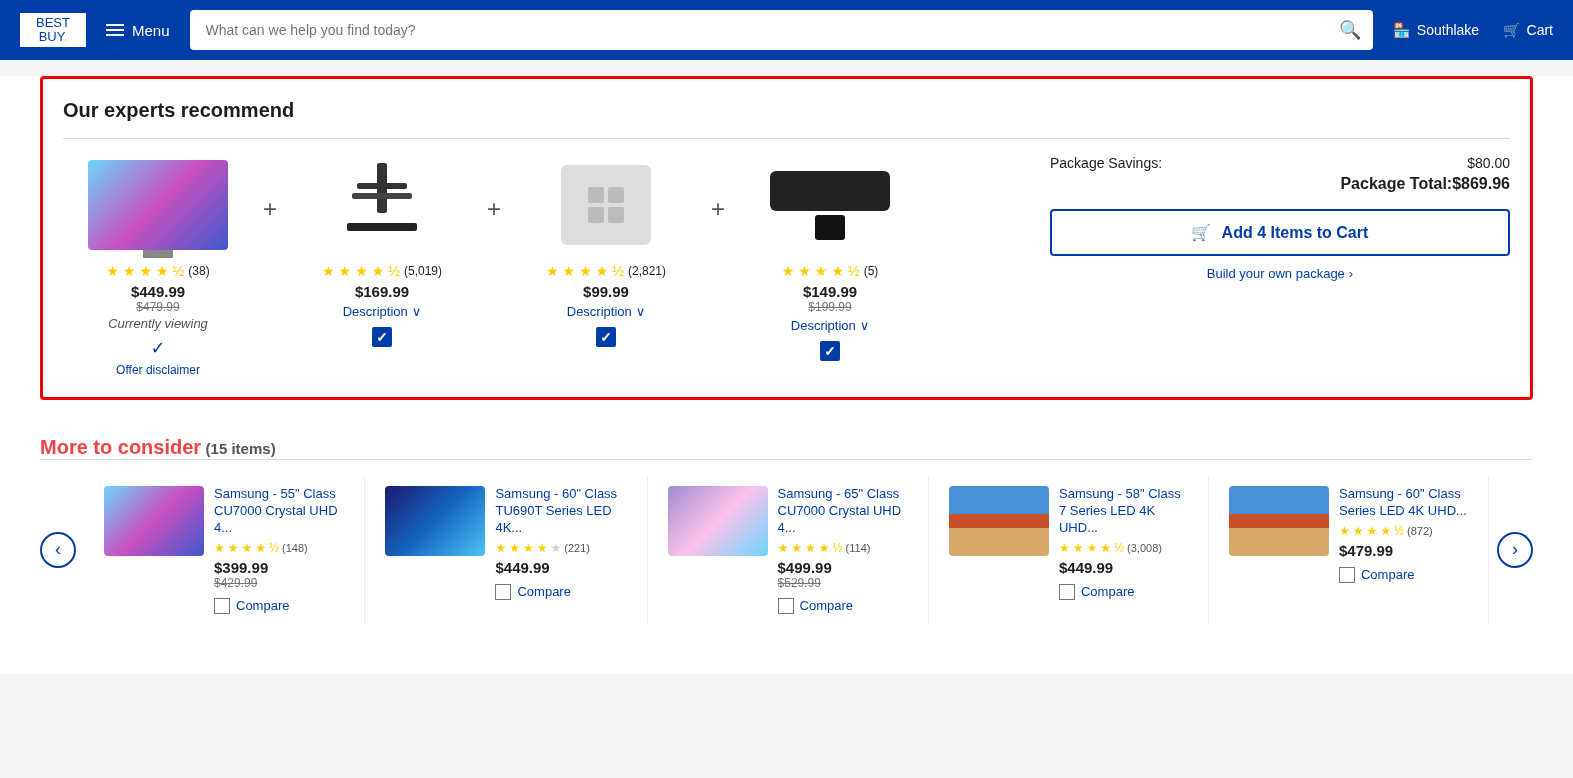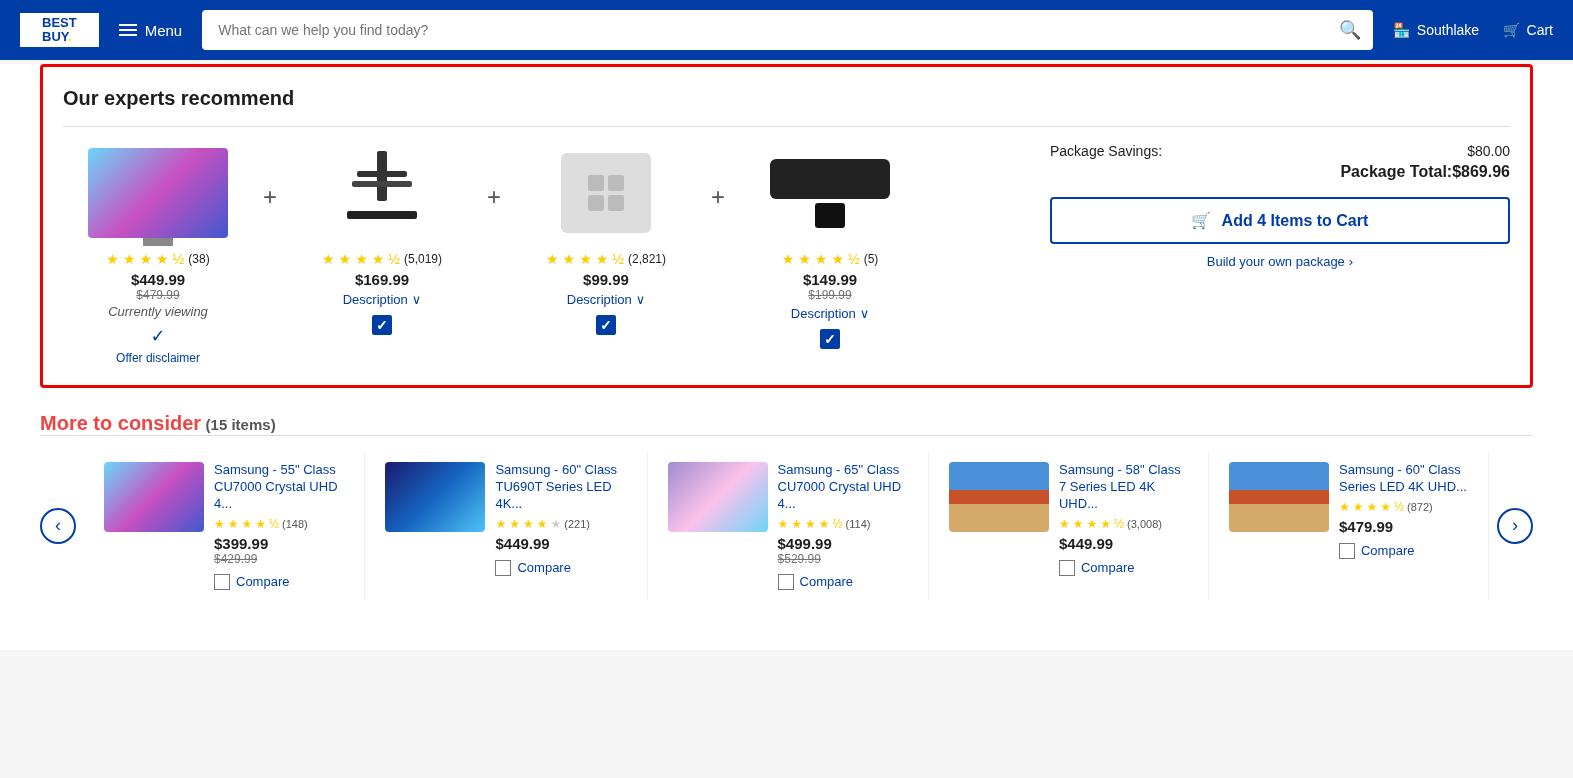--- a/index.html
+++ b/index.html
@@ -17,24 +17,25 @@
     .header-logo {
       background: #003da6;
       display: flex;
       align-items: center;
       gap: 2px;
       flex-shrink: 0;
     }
     .logo-box {
       background: #fff;
       color: #003da6;
-      font-weight: 700;
+      font-weight: 400;
       font-size: 13px;
-      padding: 3px 22px;
+      padding: 3px 16px;
       line-height: 1.1;
+      text-align: center;
     }
     .header-menu {
       color: #fff;
       font-size: 15px;
       font-weight: 500;
       display: flex;
       align-items: center;
       gap: 8px;
       cursor: pointer;
       white-space: nowrap;
@@ -77,21 +78,21 @@
       white-space: nowrap;
     }
 
     
     .main { background: #fff; padding: 0 40px 30px; }
 
     
     .experts-section {
       border: 3px solid #e00;
       border-radius: 4px;
-      margin: 4px 0;
+      margin: 16px 0;
       padding: 20px;
       background: #fff;
     }
     .experts-title {
       font-size: 20px;
       font-weight: 700;
       color: #1d1d1d;
       margin-bottom: 16px;
     }
     .experts-divider {

